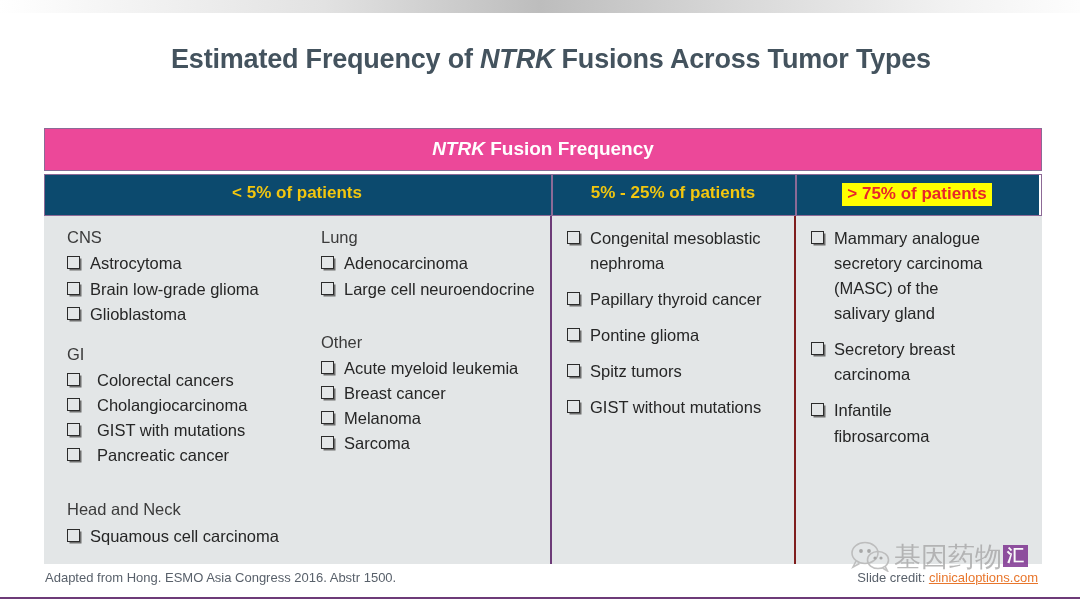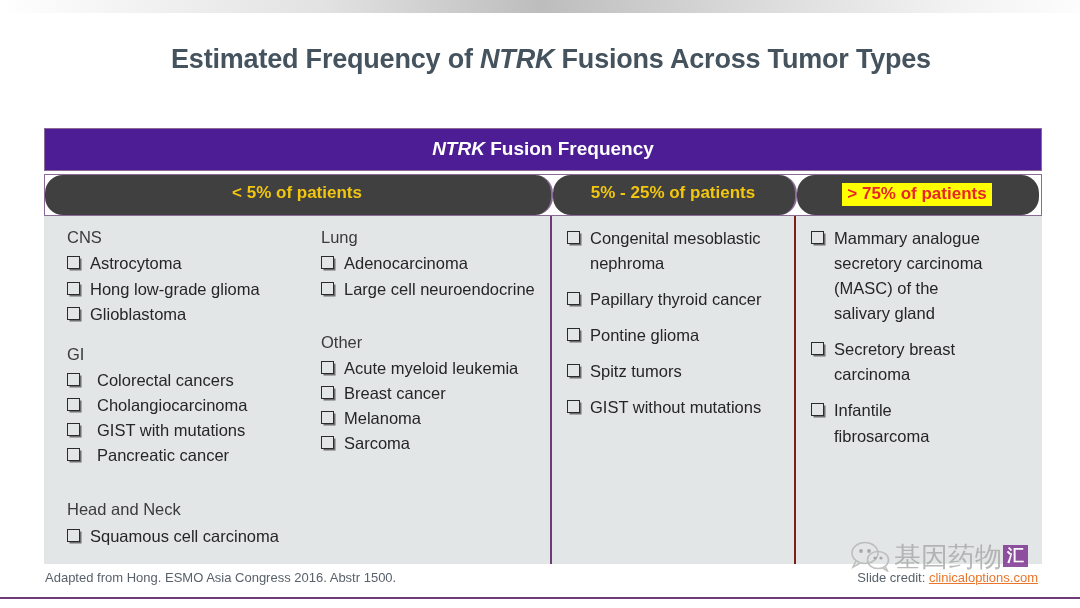--- a/index.html
+++ b/index.html
@@ -42,45 +42,44 @@
 
   
   .freq-table {
     position: absolute;
     left: 44px;
     top: 128px;
     width: 998px;
   }
 
   .table-title-bar {
-    background: #4c1d95;
+    background: #ec4899;
     color: #ffffff;
     text-align: center;
     font-size: 19px;
     font-weight: bold;
     padding: 9px 0 10px 0;
     border: 1px solid #8c6a96;
   }
   .table-title-bar i { font-style: italic; }
 
   .subheader-row {
     display: flex;
     margin-top: 3px;
     border: 1px solid #8c6a96;
     box-sizing: border-box;
   }
   .subheader-cell {
-    background: #404040;
+    background: #0c4a6e;
     color: #F2C60F;
     font-size: 17px;
     font-weight: bold;
     text-align: center;
     padding: 8px 2px 9px 0;
     box-sizing: border-box;
-    border-radius: 18px;
   }
   .subheader-cell.c1 { width: 508px; border-right: 2px solid #8c6a96; }
   .subheader-cell.c2 { width: 244px; border-right: 2px solid #8c6a96; }
   .subheader-cell.c3 { width: 242px; }
 
   .hl-chip {
     background: #FFFF00;
     color: #E8262A;
     padding: 1px 5px 2px 5px;
     display: inline-block;
@@ -227,21 +226,21 @@
     </div>
   </div>
 
   <div class="body-row">
 
     <div class="body-col col-a">
 
       <div class="group-head">CNS</div>
       <ul class="items">
         <li><span class="cbx"></span><span>Astrocytoma</span></li>
-        <li><span class="cbx"></span><span>Hong low-grade glioma</span></li>
+        <li><span class="cbx"></span><span>Brain low-grade glioma</span></li>
         <li><span class="cbx"></span><span>Glioblastoma</span></li>
       </ul>
 
       <div class="group-gap"></div>
 
       <div class="group-head">GI</div>
       <ul class="items">
         <li class="indented"><span class="cbx"></span><span>Colorectal cancers</span></li>
         <li class="indented"><span class="cbx"></span><span>Cholangiocarcinoma</span></li>
         <li class="indented"><span class="cbx"></span><span>GIST with mutations</span></li>

